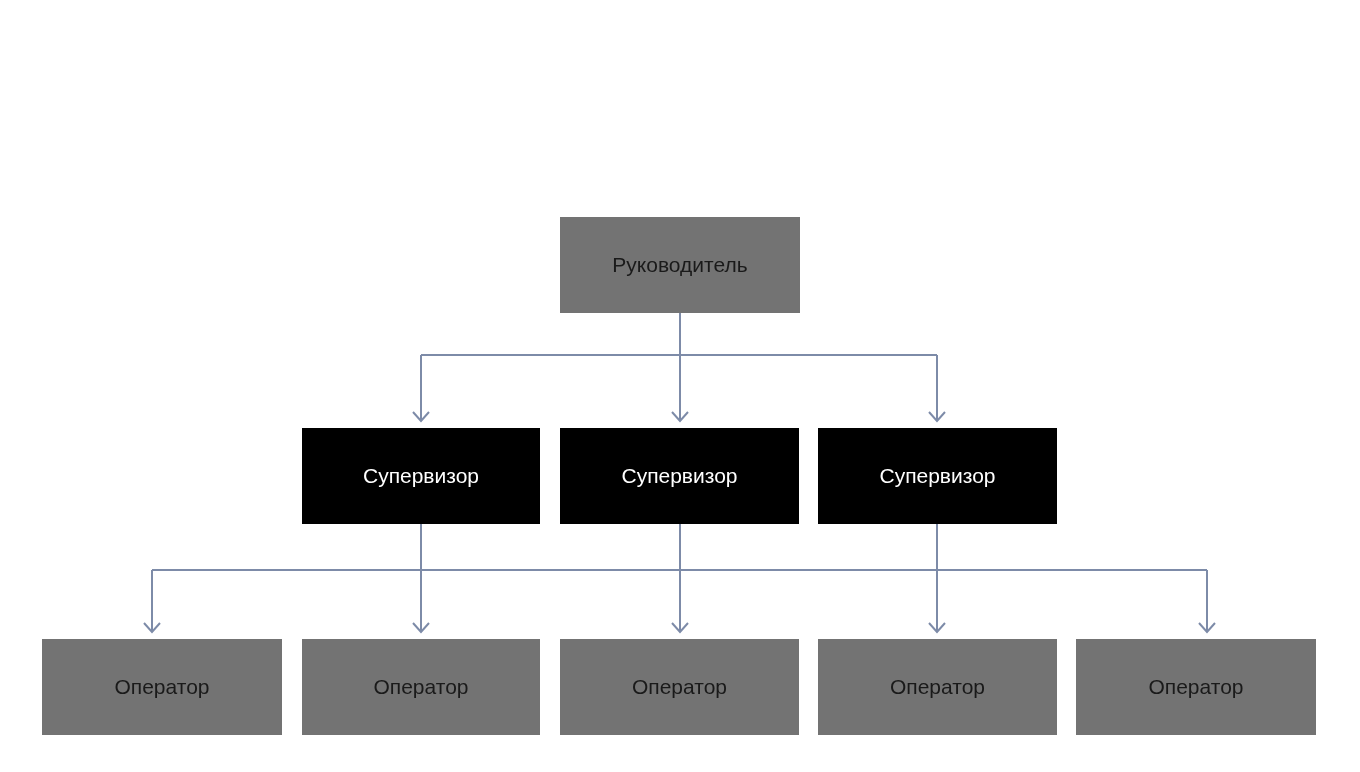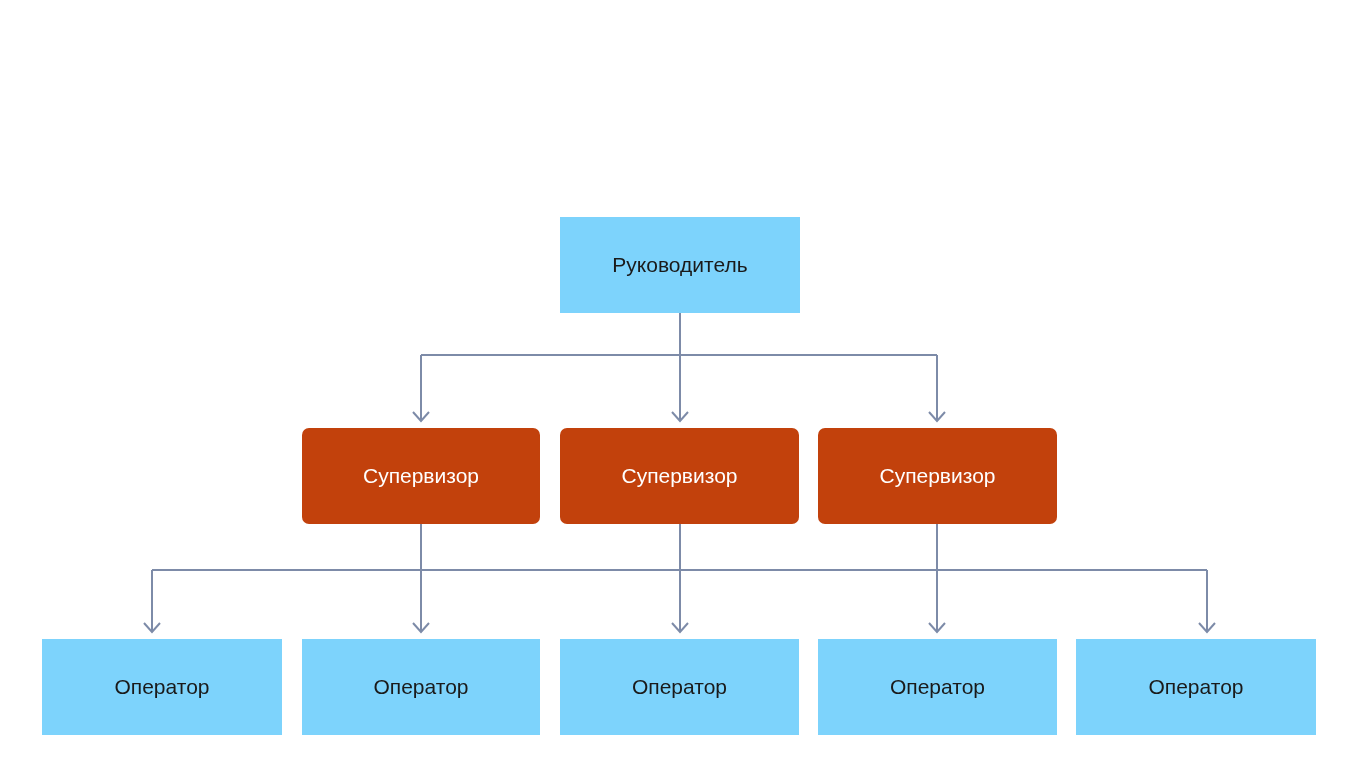--- a/index.html
+++ b/index.html
@@ -61,27 +61,26 @@
     box-sizing: border-box;
     display: flex;
     align-items: center;
     justify-content: center;
     text-align: center;
     font-size: 21px;
     line-height: 26px;
     font-weight: normal;
   }
   .node.light {
-    background: #7dd3fc;
+    background: #737373;
     color: #1a1a1a;
   }
   .node.accent {
-    background: #c2410c;
+    background: #000000;
     color: #ffffff;
-    border-radius: 7px;
   }
   .node-label {
     display: block;
     padding: 0 8px;
   }
 </style>
 </head>
 <body>
 
 <div class="page">

